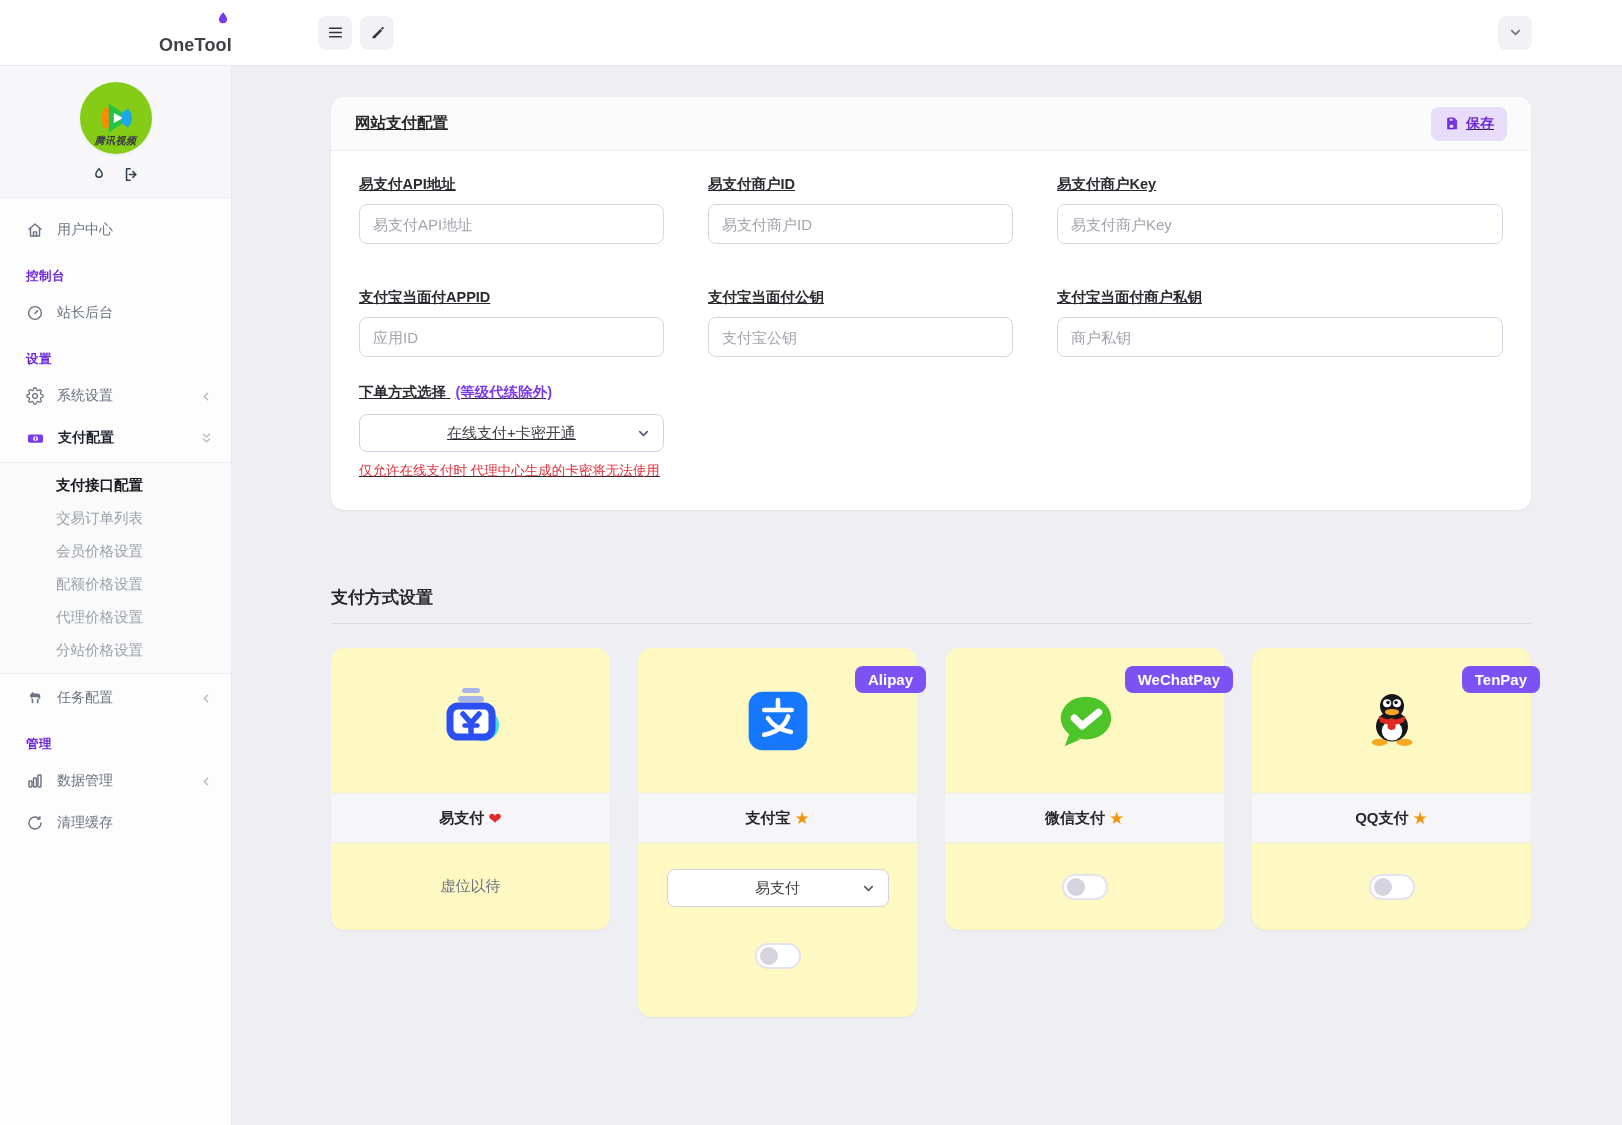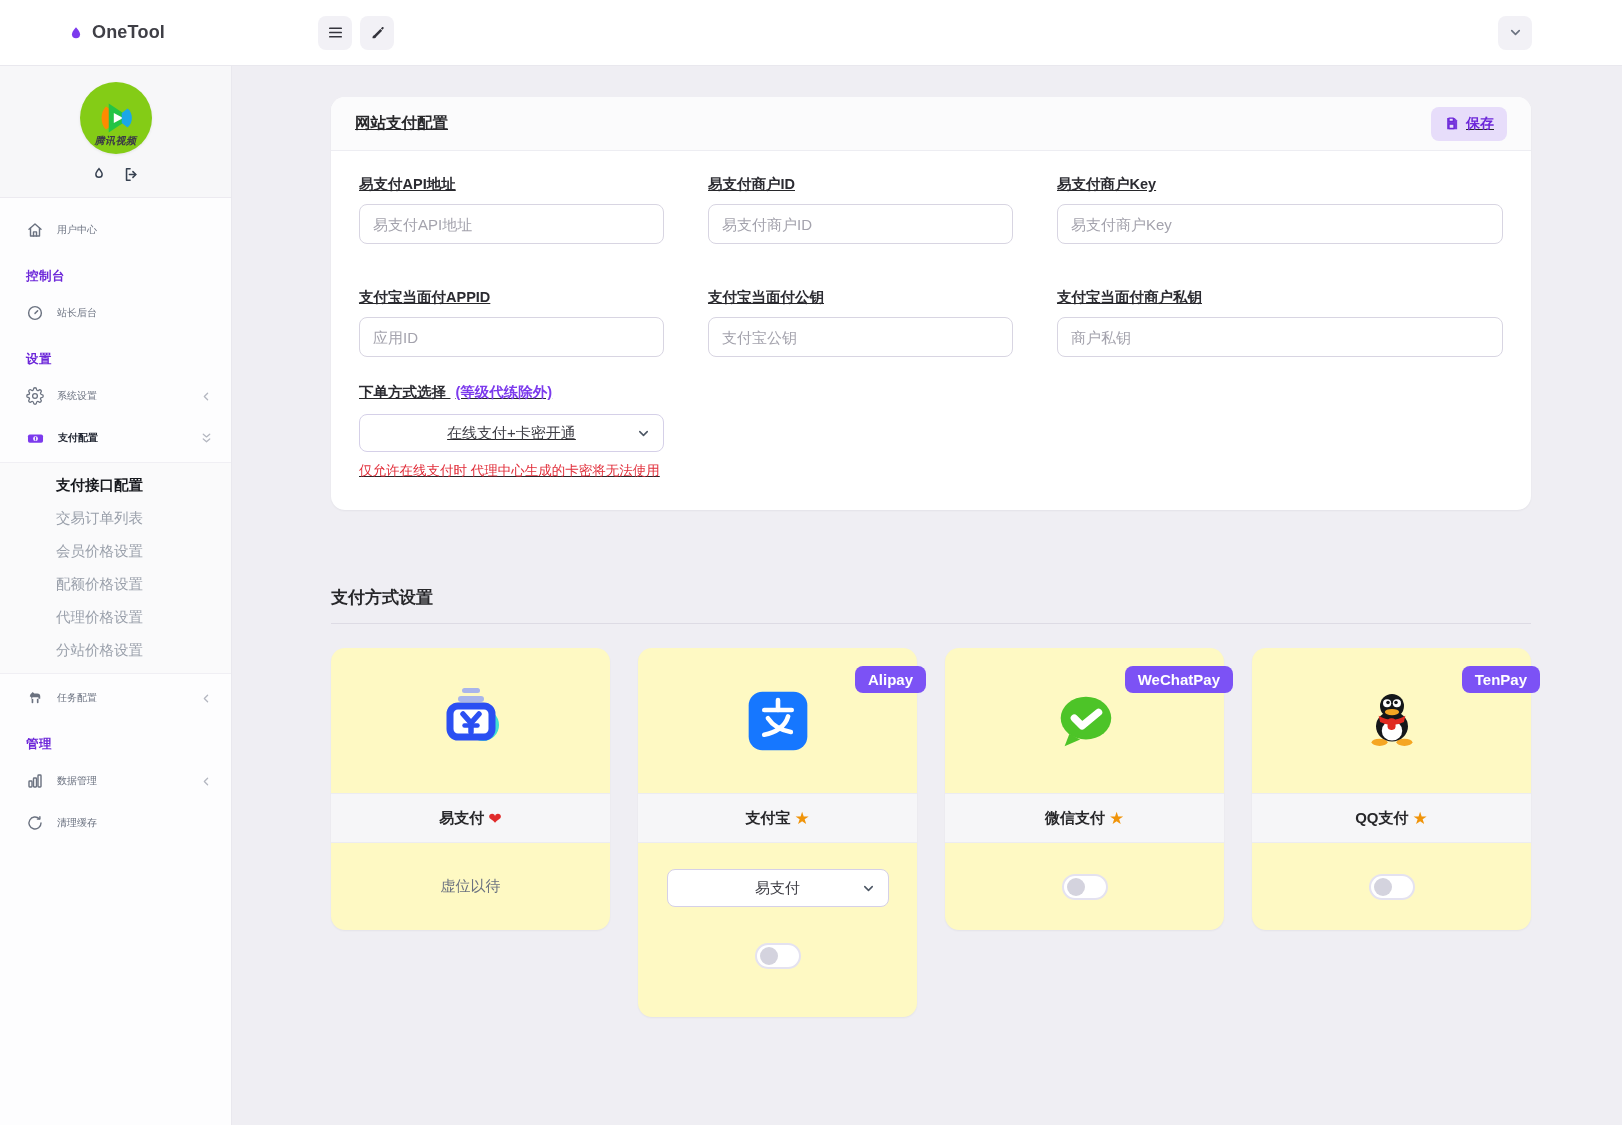--- a/index.html
+++ b/index.html
@@ -2,42 +2,42 @@
 <html><head>
 <meta charset="utf-8">
 <style>
   * { margin:0; padding:0; box-sizing:border-box; }
   html,body { width:1622px; height:1125px; overflow:hidden; }
   body { font-family:"Liberation Sans","DejaVu Sans",sans-serif; background:#efeef3; color:#27272a; }
 
   
   .topbar { position:absolute; top:0; left:0; width:1622px; height:66px; background:#ffffff;
             border-bottom:1px solid #e9e8ee; display:flex; align-items:center; z-index:10; }
-  .brand { width:232px; display:flex; align-items:flex-end; justify-content:center; gap:7px; }
+  .brand { width:232px; display:flex; align-items:flex-end; justify-content:center; gap:7px;flex-direction:column; }
   .brand-name { font-size:18px; font-weight:700; color:#3f3f46; letter-spacing:.2px; }
   .tb-btn { width:34px; height:34px; border-radius:8px; background:#f2f1f6; display:flex;
             align-items:center; justify-content:center; cursor:pointer; border:none; }
   .tb-btn + .tb-btn { margin-left:8px; }
   .tb-left { margin-left:86px; display:flex; }
   .tb-right { margin-left:auto; margin-right:90px; }
 
   
   .sidebar { position:absolute; top:66px; left:0; width:232px; height:1059px; background:#fdfdfe;
              border-right:1px solid #e9e8ee; overflow:hidden; }
   .profile { background:#f7f7f9; border-bottom:1px solid #eceaf0; padding:16px 0 14px; text-align:center; }
   .avatar { position:relative; width:72px; height:72px; margin:0 auto; background:#84cc16; border-radius:50%;
             box-shadow:0 1px 3px rgba(0,0,0,.08); display:flex; align-items:center; justify-content:center; }
   .avatar-caption { position:absolute; bottom:6px; left:0; right:0; font-size:10px; font-weight:700;
                     color:#3c3c46; font-style:italic; letter-spacing:.5px; }
   .profile-actions { margin-top:12px; display:flex; justify-content:center; gap:16px; }
   .profile-actions .icon-btn { background:none; border:none; cursor:pointer; display:flex; }
 
   .nav { padding:14px 0 0; }
   .nav-item { display:flex; align-items:center; gap:13px; height:36px; padding:0 18px 0 26px;
-              font-size:10px; color:#6b7280; cursor:pointer; }
+              font-size:14px; color:#6b7280; cursor:pointer; }
   .nav-item .chev { margin-left:auto; display:flex; color:#b4b7c0; }
   .nav-item.active-parent { color:#1f2430; font-weight:600; }
   .nav-group { font-size:12.5px; font-weight:700; color:#6d28d9; padding:20px 0 10px 26px; letter-spacing:.5px; }
   .submenu { background:#fafafb; border-top:1px solid #f0eff4; border-bottom:1px solid #f0eff4;
              padding:6px 0; margin-top:6px; }
   .submenu-item { height:33px; line-height:33px; padding-left:56px; font-size:14.5px; color:#9aa0ab; cursor:pointer; }
   .submenu-item.active { color:#16181d; font-weight:700; }
   .mt6 { margin-top:6px; }
 
   

